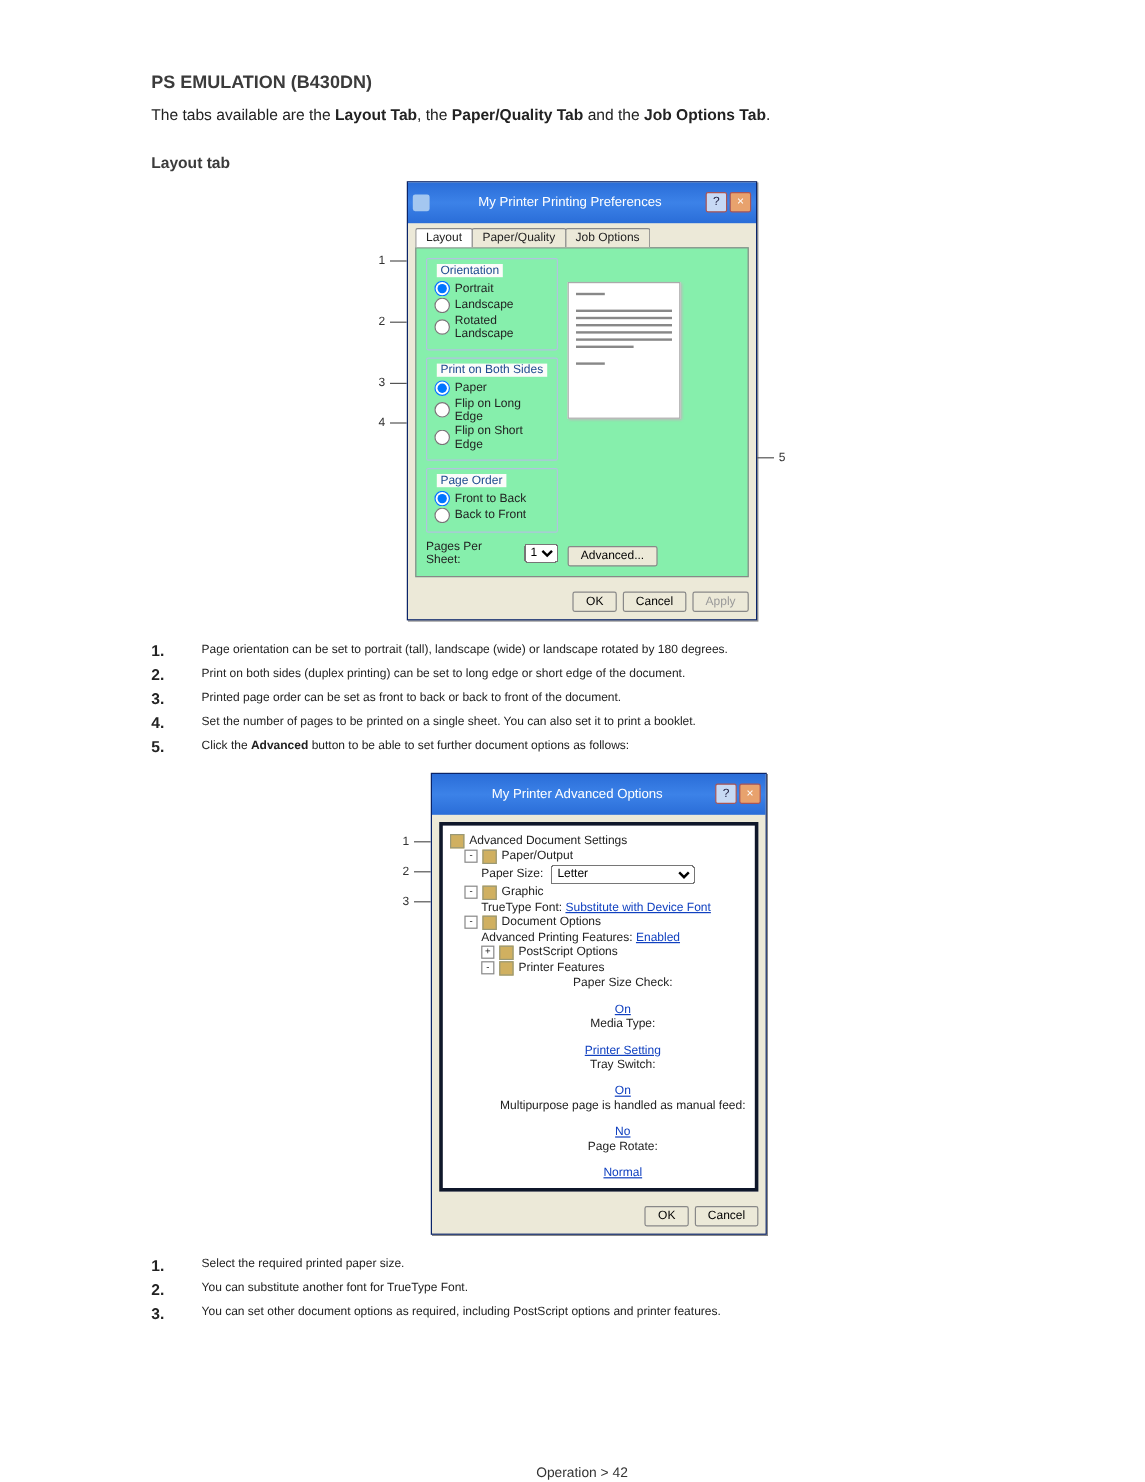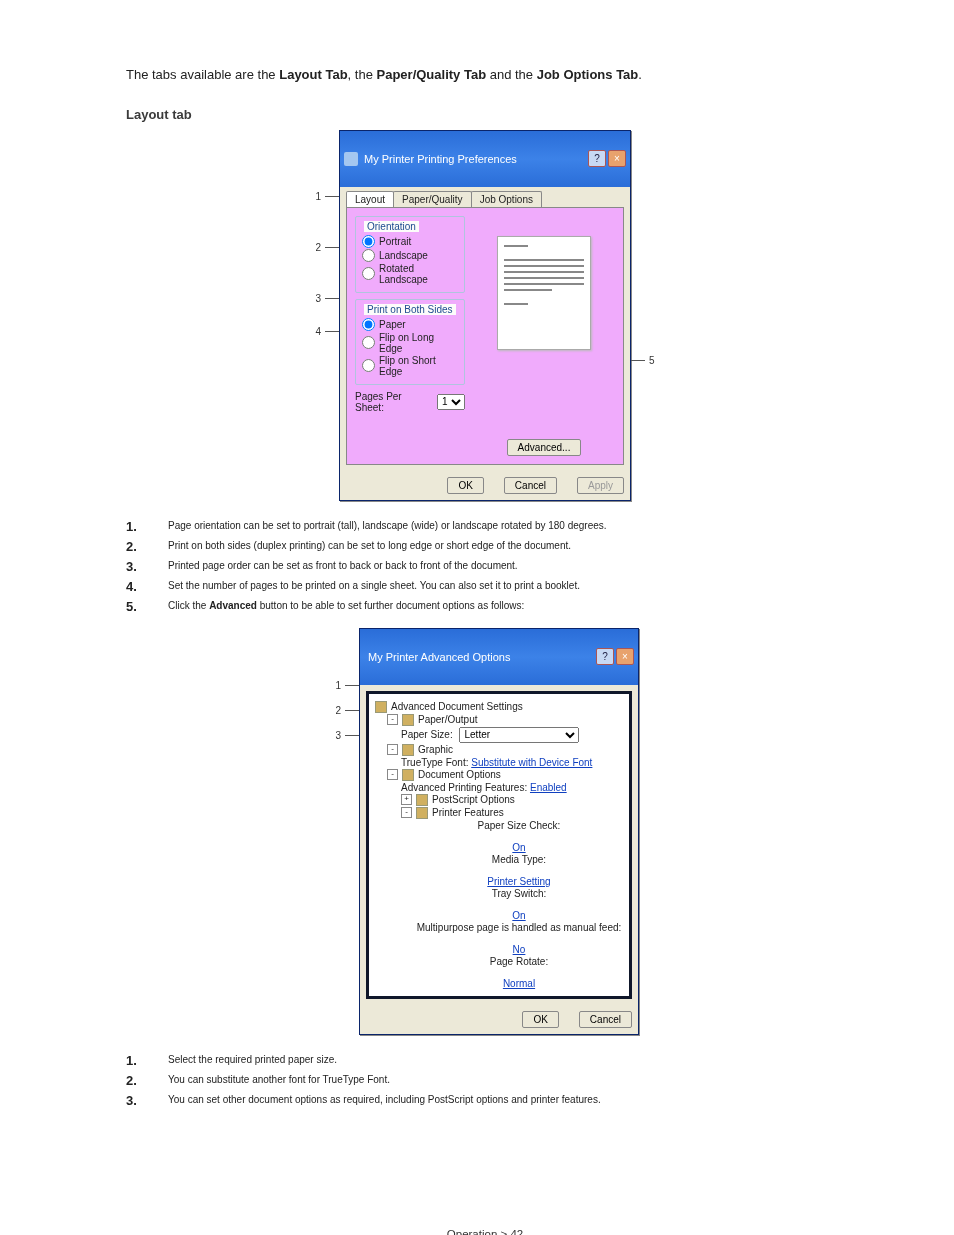--- a/index.html
+++ b/index.html
@@ -63,23 +63,24 @@
     border: 1px solid #0a246a;
     width: 290px;
     box-shadow: 1px 1px 0 #888;
     font-size: 10px;
   }
   .titlebar {
     background: linear-gradient(to bottom,#2a6dd8,#3c82e8,#2a6dd8);
     height: 32px;
     display: flex;
     align-items: center;
-    padding: 12px 4px;
+    padding: 1px 4px;
     color: #fff;
     font-size: 11px;
+    text-align: center;
   }
   .titlebar .gear {
     width:14px; height:14px; background:#a4c7f0; border-radius:2px; margin-right:6px;
     display:inline-block;
   }
   .titlebar .tb-title { flex:1; }
   .titlebar .tb-btn {
     width:16px; height:15px; background:#e8a26d;
     border:1px solid #a55; border-radius:2px;
     color:#fff; display:flex;align-items:center;justify-content:center;
@@ -89,21 +90,21 @@
   .tabs {
     display:flex; padding: 4px 6px 0 6px; gap:0;
   }
   .tab {
     border:1px solid #888; border-bottom:none;
     background:#ece9d8; padding:2px 8px; font-size:10px;
     border-radius:2px 2px 0 0; margin-right:-1px;
   }
   .tab.active { background:#fff; position:relative; z-index:2;}
   .tab-pane {
-    border:1px solid #888; background:#f0abfc;
+    border:1px solid #888; background:#86efac;
     margin:0 6px 6px 6px; padding:8px;
     min-height: 240px;
     display:flex; gap:8px;
   }
   .fieldset {
     border:1px solid #b0c4de; border-radius:2px;
     padding:4px 6px 6px 6px; margin-bottom:6px;
     font-size:10px; color:#1d4b8f;
   }
   .fieldset .legend { color:#1d4b8f; font-size:10px; margin:-10px 0 2px 2px; background:#fcfcfa; display:inline-block; padding:0 3px;}
@@ -116,24 +117,24 @@
     margin:20px 0; box-shadow:1px 1px 2px #bbb;
     display:flex; flex-direction:column; padding:6px;
   }
   .preview .ln { height:2px; background:#888; margin:2px 0;}
   .btn {
     border:1px solid #888; background:#ece9d8; padding:2px 10px;
     font-size:10px; border-radius:2px; cursor:default;
   }
   .btn[disabled]{ color:#999;}
   .dlg-buttons {
-    display:flex; justify-content:flex-end; gap:20px;
+    display:flex; justify-content:flex-end; gap:5px;
     padding:6px;
   }
-  .right-col { flex:1; display:flex; flex-direction:column; align-items:center;}
+  .right-col { flex:1; display:flex; flex-direction:column; align-items:flex-start;}
   .ol { margin:14px 0; padding:0; }
   .ol li { list-style:none; display:flex; margin:5px 0;}
   .ol .num { width:42px; font-weight:bold; font-size:13px; flex-shrink:0;}
   .ol .txt { font-size:10px; line-height:1.45; flex:1;}
   
   .dialog2 { width: 278px;}
   .tree {
     border:3px solid #0f172a; background:#fff; margin:6px; padding:6px;
     min-height:200px; font-size:10px; color:#222;
   }
@@ -147,20 +148,21 @@
   .tree select { font-size:10px; height:16px;}
   .footer {
     text-align:center; font-size:11.5px; color:#333;
     margin-top:120px;
   }
 </style>
 </head>
 <body>
 
 <div class="page">
+  <div class="section-title">PS EMULATION (B430DN)</div>
   <div class="para">
     <span>The tabs available are the </span><b>Layout Tab</b><span>, the </span><b>Paper/Quality Tab</b><span> and the </span><b>Job Options Tab</b><span>.</span>
   </div>
   <div class="sub-title">Layout tab</div>
 
   <div class="figure-wrap">
     <div class="callout-row">
       <div class="callouts-left">
         <div class="cn" style="margin-top:61px;">
             <span>1</span>
@@ -214,20 +216,31 @@
                   <input type="radio" checked="" style="">
                   <span>Paper</span>
                 </div>
               <div class="radio-row">
                   <input type="radio" style="">
                   <span>Flip on Long Edge</span>
                 </div>
               <div class="radio-row">
                   <input type="radio" style="">
                   <span>Flip on Short Edge</span>
+                </div>
+            </div>
+            <div class="fieldset">
+              <div class="legend">Page Order</div>
+              <div class="radio-row">
+                  <input type="radio" checked="" style="">
+                  <span>Front to Back</span>
+                </div>
+              <div class="radio-row">
+                  <input type="radio" style="">
+                  <span>Back to Front</span>
                 </div>
             </div>
             <div class="pps-row">
               <span>Pages Per Sheet:</span>
               <select><option>1</option></select>
             </div>
           </div>
           <div class="right-col">
             <div class="preview">
               <div class="ln" style="width:30%"></div>

